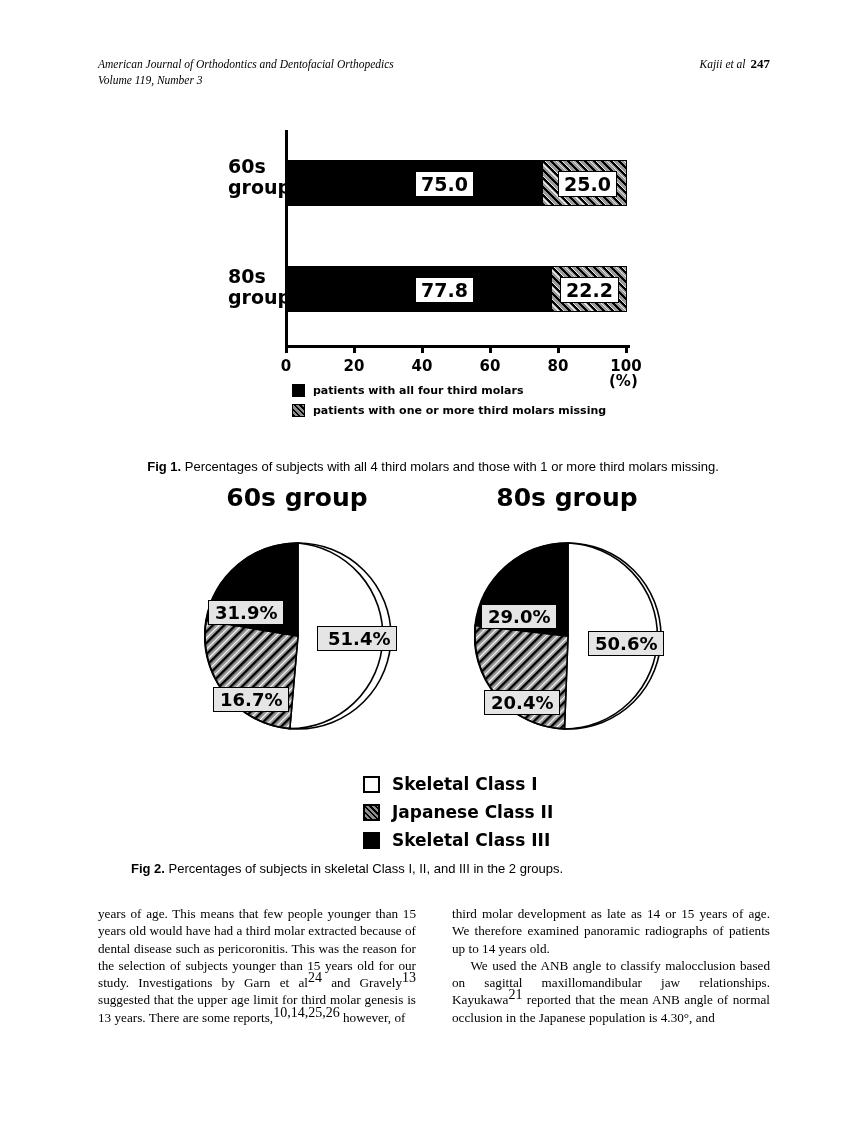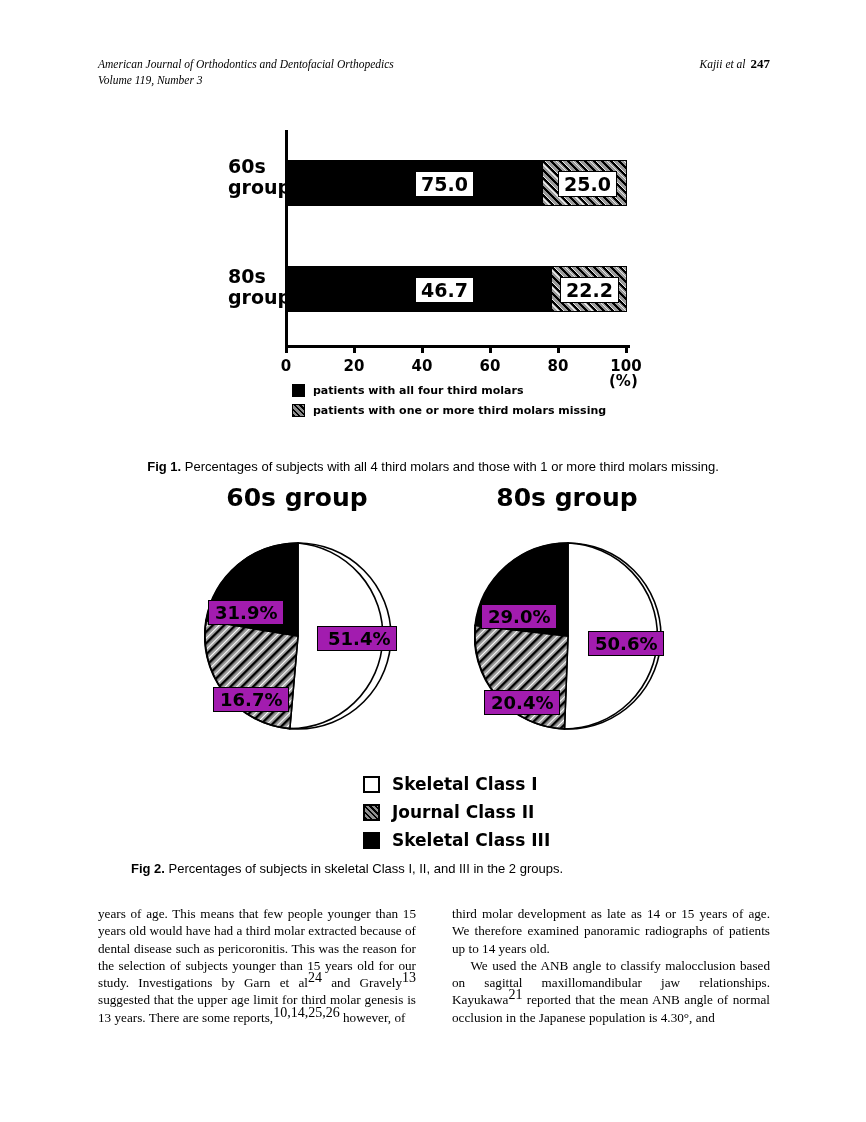--- a/index.html
+++ b/index.html
@@ -193,21 +193,21 @@
     font-weight: bold;
     font-size: 25px;
     text-align: center;
     white-space: nowrap;
   }
   .pie-wrap {
     position: absolute;
   }
   .pie-label {
     position: absolute;
-    background: #a21caf;
+    background: #e5e5e5;
     border: 1px solid #000;
     font-family: "DejaVu Sans", sans-serif;
     font-weight: bold;
     font-size: 18px;
     line-height: 21px;
     padding: 1px 6px;
     white-space: nowrap;
     color: #000;
   }
 
@@ -297,21 +297,21 @@
 
   <div class="pct-unit" style="left:609px; top:372px;">(%)</div>
 
   <div class="seg-black" style="left:287px; top:160px; width:255px; height:46px;"></div>
   <div class="seg-hatch" style="left:542px; top:160px; width:85px; height:46px;"></div>
   <div class="val-box" style="left:415px; top:171px;">75.0</div>
   <div class="val-box" style="left:558px; top:171px;">25.0</div>
 
   <div class="seg-black" style="left:287px; top:266px; width:264px; height:46px;"></div>
   <div class="seg-hatch" style="left:551px; top:266px; width:76px; height:46px;"></div>
-  <div class="val-box" style="left:415px; top:277px;">46.7</div>
+  <div class="val-box" style="left:415px; top:277px;">77.8</div>
   <div class="val-box" style="left:560px; top:277px;">22.2</div>
 
   <div class="legend1" style="left:292px; top:384px;">
     <div class="lg-row">
       <span class="sw sw-black"></span>
       <span class="lg-text">patients with all four third molars</span>
     </div>
     <div class="lg-row">
       <span class="sw sw-hatch"></span>
       <span class="lg-text">patients with one or more third molars missing</span>
@@ -372,21 +372,21 @@
   <div class="pie-label" style="left:484px; top:690px;">20.4%</div>
   <div class="pie-label" style="left:481px; top:604px;">29.0%</div>
 
   <div class="legend2" style="left:363px; top:774px;">
     <div class="lg-row">
       <span class="sw sw-white"></span>
       <span class="lg-text">Skeletal Class I</span>
     </div>
     <div class="lg-row">
       <span class="sw sw-hatch"></span>
-      <span class="lg-text">Journal Class II</span>
+      <span class="lg-text">Japanese Class II</span>
     </div>
     <div class="lg-row">
       <span class="sw sw-black"></span>
       <span class="lg-text">Skeletal Class III</span>
     </div>
   </div>
 
   <div class="fig-caption" style="left:0; top:861px; width:694px;">
     <span class="fig-lbl">Fig 2.</span><span> Percentages of subjects in skeletal Class I, II, and III in the 2 groups.</span>
   </div>

